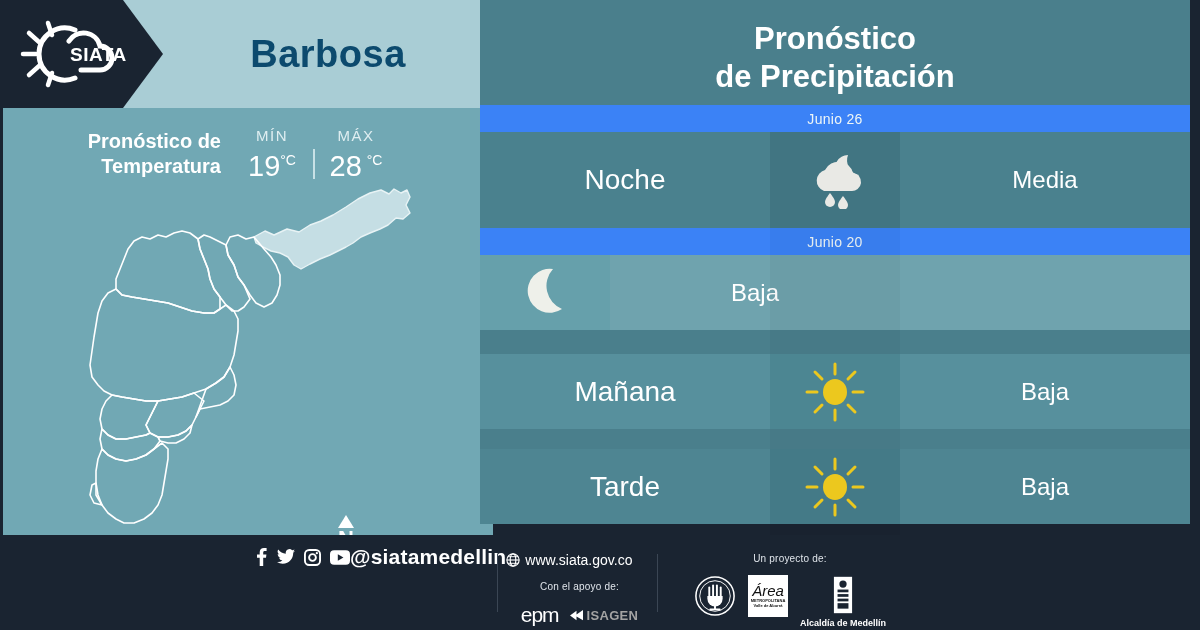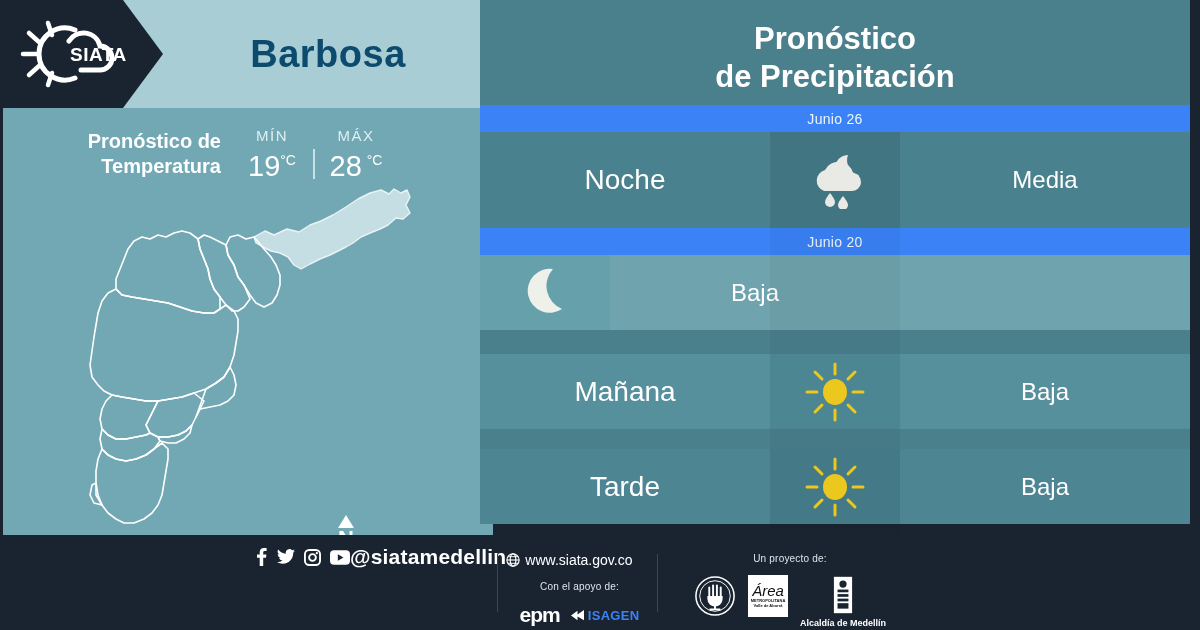--- a/index.html
+++ b/index.html
@@ -122,22 +122,22 @@
   .f-web{ font-size:14px; display:flex; align-items:center; gap:5px; line-height:18px; }
   .f-sep{ position:absolute; width:1px; height:58px; background:#3b4654; top:19px; }
   .f-sep1{ left:497px; }
   .f-sep2{ left:657px; }
   .f-apoyo{
     position:absolute; left:512px; top:14px; width:135px;
     text-align:center; color:#dfe4ea;margin-top:32px;
   }
   .f-cap{ font-size:10px; margin-bottom:11px; letter-spacing:.2px; }
   .f-logos-row{ display:flex; align-items:center; justify-content:center; gap:10px; }
-  .epm-txt{ color:#fff; font-size:21px; font-weight:bold; letter-spacing:-1px;text-align:center; }
-  .isagen-txt{ color:#3b82f6; font-size:13px; font-weight:bold; letter-spacing:.3px; }
+  .epm-txt{ color:#fff; font-size:21px; font-weight:normal; letter-spacing:-1px;text-align:center; }
+  .isagen-txt{ color:#a3a3a3; font-size:13px; font-weight:bold; letter-spacing:.3px; }
   .f-proyecto{
     position:absolute; left:665px; top:18px; width:250px; text-align:center; color:#dfe4ea;
   }
   .f-proy-logos{ display:flex; align-items:flex-start; justify-content:center; gap:12px; }
   .amva-box{
     background:#fff; width:40px; height:42px; display:flex; flex-direction:column;
     align-items:center; justify-content:center; color:#111;
   }
   .amva-a{ font-size:15px; font-style:italic; line-height:14px; }
   .amva-sub{ font-size:4px; line-height:5px; text-align:center; font-weight:bold; }

